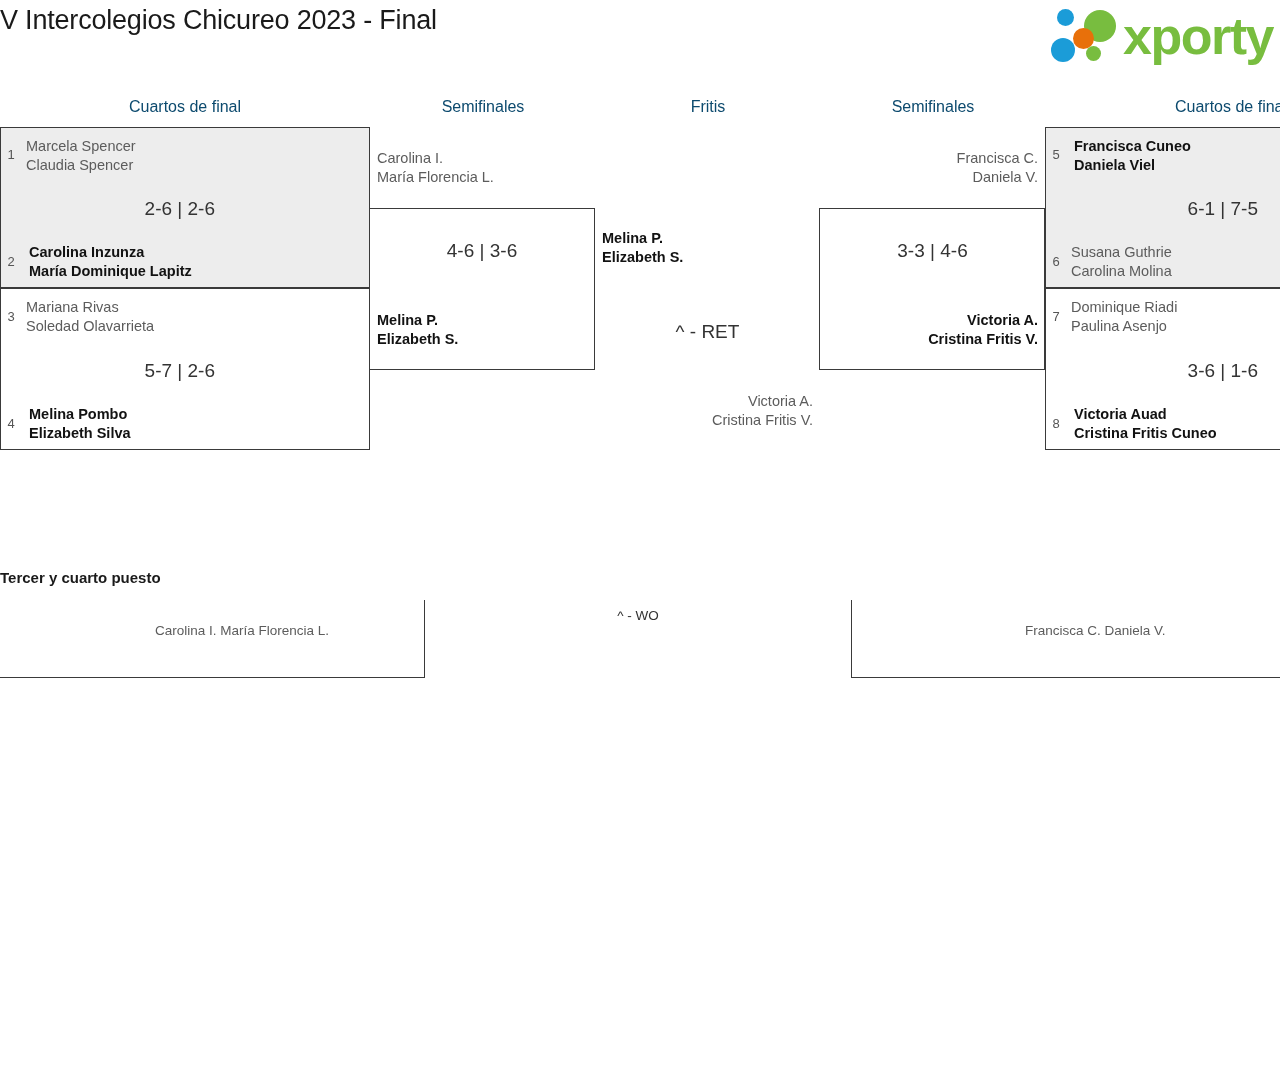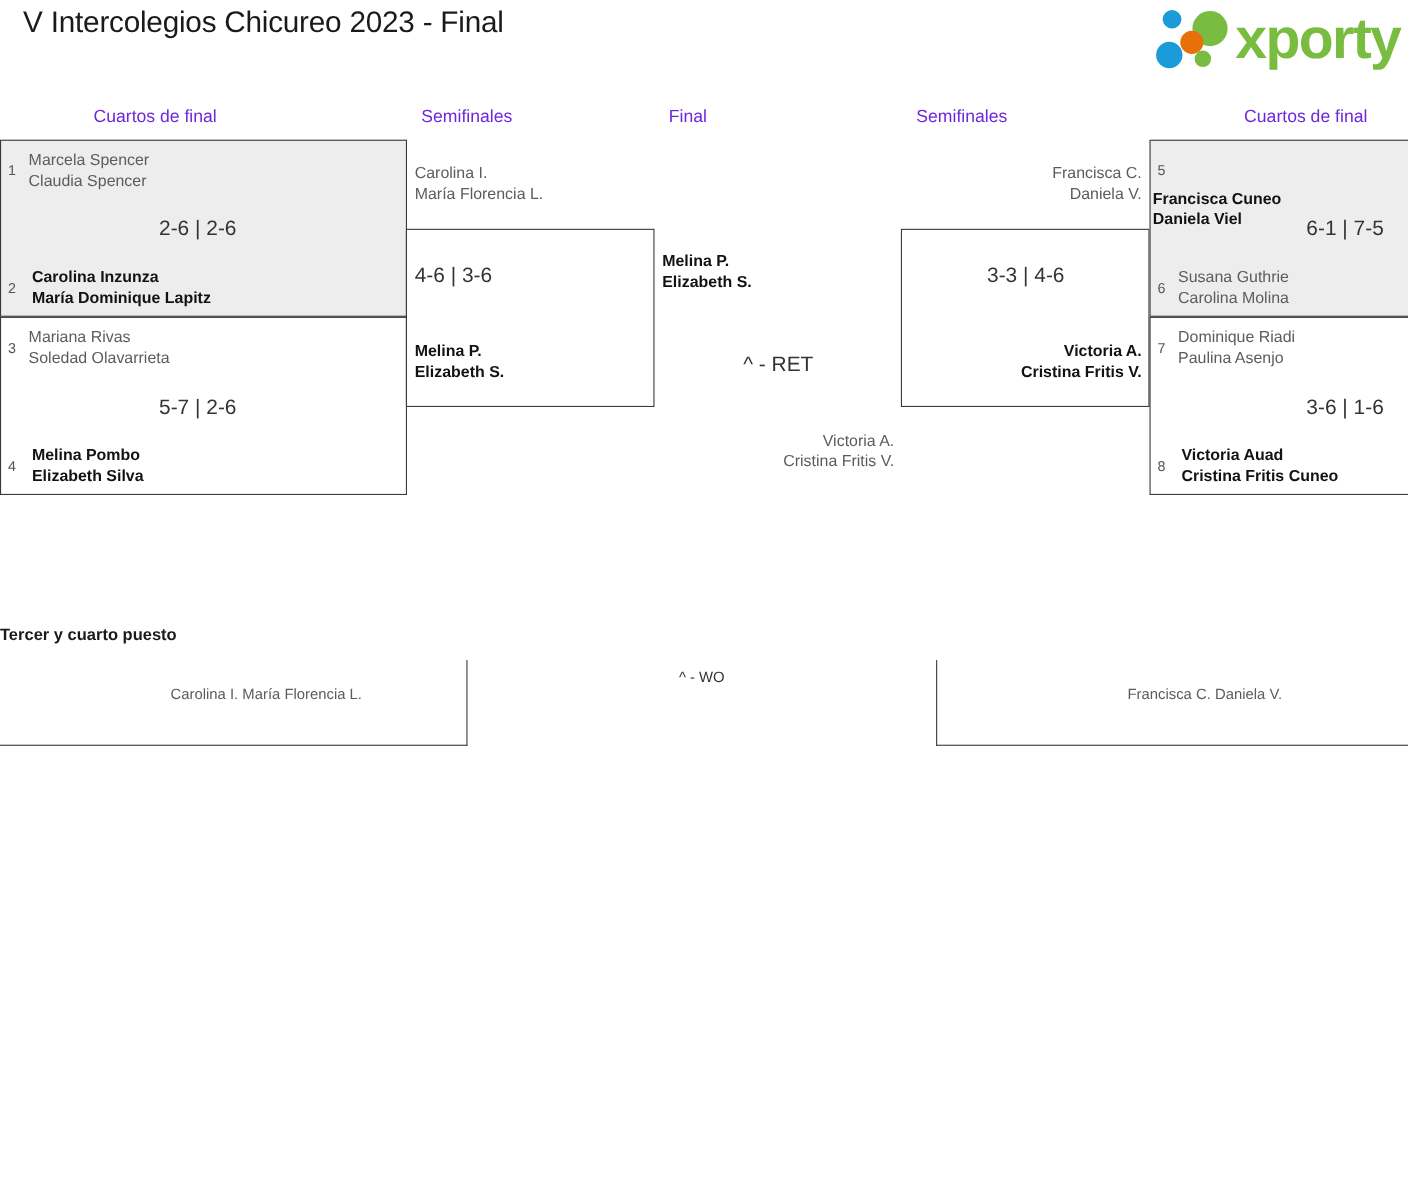--- a/index.html
+++ b/index.html
@@ -21,21 +21,20 @@
   #header-title {
     position: absolute;
     left: 0px;
     top: 2px;
     width: 900px;
     font-size: 27px;
     line-height: 36px;
     font-weight: 400;
     color: #1a1a1a;
     letter-spacing: -0.2px;
-    padding-left: 21px;
   }
   #header-title .line { display: block; white-space: pre; }
 
   
   #logo {
     position: absolute;
     left: 1045px;
     top: 4px;
     width: 232px;
     height: 66px;
@@ -56,22 +55,23 @@
   .dot-orange   { left: 28px; top: 24px; width: 21px; height: 21px; background: #e8700a; }
   .dot-blue-md  { left: 6px;  top: 34px; width: 24px; height: 24px; background: #1b9cd8; }
   .dot-green-sm { left: 41px; top: 42px; width: 15px; height: 15px; background: #78bd3f; }
 
   
   .round-header {
     position: absolute;
     top: 96px;
     font-size: 16px;
     line-height: 22px;
-    color: #6d28d9;
-    white-space: nowrap;
+    color: #0c4a6e;
+    white-space: nowrap;
+    text-align: center;
   }
 
   
   .mbox {
     position: absolute;
     box-sizing: border-box;
     border: 1px solid #3a3a3a;
   }
   .mbox.shaded { background: #ededed; }
 
@@ -150,21 +150,21 @@
   <span class="dot dot-blue-sm"></span>
   <span class="dot dot-green-lg"></span>
   <span class="dot dot-orange"></span>
   <span class="dot dot-blue-md"></span>
   <span class="dot dot-green-sm"></span>
   <span class="logo-text">xporty</span>
 </div>
 
 <div class="round-header" style="left:85px;  width:200px;">Cuartos de final</div>
 <div class="round-header" style="left:383px; width:200px;">Semifinales</div>
-<div class="round-header" style="left:608px; width:200px;">Final</div>
+<div class="round-header" style="left:608px; width:200px;">Fritis</div>
 <div class="round-header" style="left:833px; width:200px;">Semifinales</div>
 <div class="round-header" style="left:1131px;width:200px;">Cuartos de final</div>
 
 <div class="mbox shaded" style="left:0px; top:127px; width:370px; height:161px;"></div>
 <div class="seed" style="left:2px;  top:147px;">1</div>
 <div class="team loser ta-l" style="left:26px; top:137px;">
   <span class="ln">Marcela Spencer</span>
   <span class="ln">Claudia Spencer</span>
 </div>
 <div class="score ta-r" style="left:26px; top:199px; width:189px;">2-6 | 2-6</div>
@@ -185,21 +185,21 @@
 <div class="team winner ta-l" style="left:29px; top:405px;">
   <span class="ln">Melina Pombo</span>
   <span class="ln">Elizabeth Silva</span>
 </div>
 
 <div class="mbox" style="left:369px; top:208px; width:226px; height:162px;"></div>
 <div class="team loser ta-l" style="left:377px; top:149px;">
   <span class="ln">Carolina I.</span>
   <span class="ln">María Florencia L.</span>
 </div>
-<div class="score" style="left:377px; top:241px; width:210px; text-align:left;">4-6 | 3-6</div>
+<div class="score" style="left:377px; top:241px; width:210px; text-align:center;">4-6 | 3-6</div>
 <div class="team winner ta-l" style="left:377px; top:311px;">
   <span class="ln">Melina P.</span>
   <span class="ln">Elizabeth S.</span>
 </div>
 
 <div class="team winner ta-l" style="left:602px; top:229px;">
   <span class="ln">Melina P.</span>
   <span class="ln">Elizabeth S.</span>
 </div>
 <div class="score" style="left:595px; top:322px; width:225px; text-align:center;">^ - RET</div>
@@ -214,21 +214,21 @@
   <span class="ln">Daniela V.</span>
 </div>
 <div class="score" style="left:827px; top:241px; width:211px; text-align:center;">3-3 | 4-6</div>
 <div class="team winner ta-r" style="left:827px; top:311px; width:211px;">
   <span class="ln">Victoria A.</span>
   <span class="ln">Cristina Fritis V.</span>
 </div>
 
 <div class="mbox shaded" style="left:1045px; top:127px; width:245px; height:161px;"></div>
 <div class="seed" style="left:1047px; top:147px;">5</div>
-<div class="team winner ta-l" style="left:1048px; top:137px;margin-top:35px;">
+<div class="team winner ta-l" style="left:1074px; top:137px;">
   <span class="ln">Francisca Cuneo</span>
   <span class="ln">Daniela Viel</span>
 </div>
 <div class="score ta-r" style="left:1070px; top:199px; width:188px;">6-1 | 7-5</div>
 <div class="seed" style="left:1047px; top:254px;">6</div>
 <div class="team loser ta-l" style="left:1071px; top:243px;">
   <span class="ln">Susana Guthrie</span>
   <span class="ln">Carolina Molina</span>
 </div>
 

